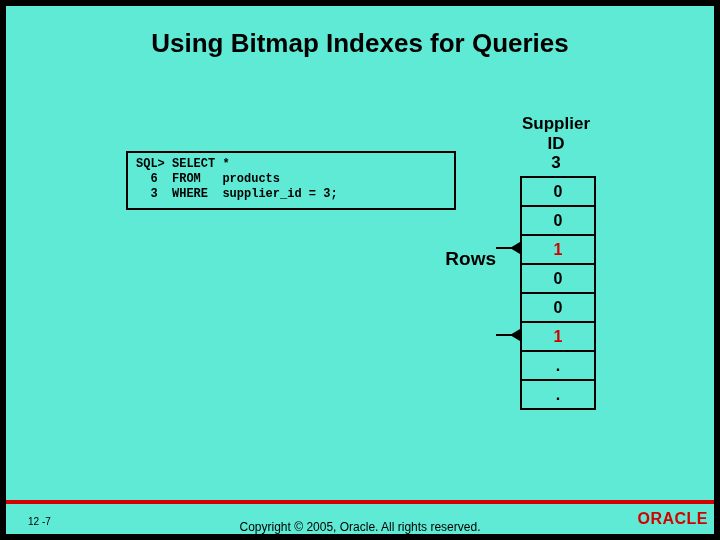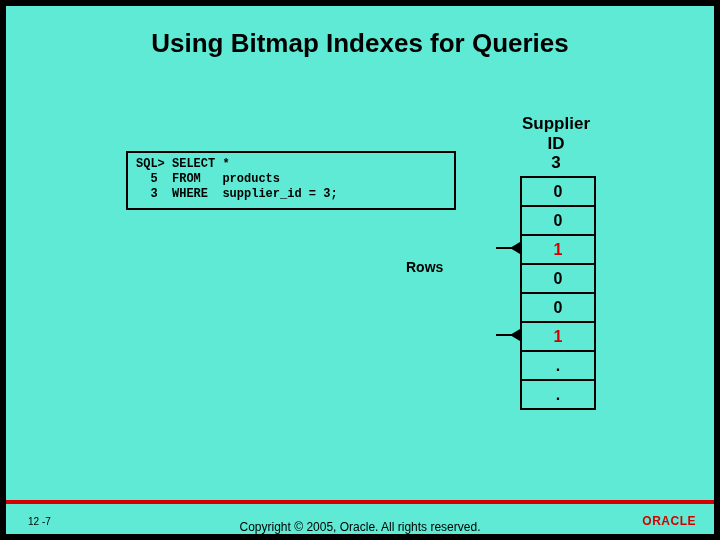--- a/index.html
+++ b/index.html
@@ -39,25 +39,25 @@
     font-family: "Courier New", monospace;
     font-size: 12px;
     font-weight: bold;
     line-height: 1.25;
     box-sizing: border-box;
   }
   .sql-line { white-space: pre; }
   .rows-label {
     position: absolute;
     left: 400px;
-    top: 253px;
+    top: 242px;
     width: 90px;
-    text-align: left;
+    text-align: right;
     font-weight: bold;
-    font-size: 14px;
+    font-size: 19px;
     line-height: 1.15;
   }
   .bitmap-header {
     position: absolute;
     left: 514px;
     top: 108px;
     width: 72px;
     text-align: center;
     font-weight: bold;
     font-size: 17px;
@@ -114,40 +114,40 @@
   .copyright {
     position: absolute;
     left: 0;
     right: 0;
     bottom: 0;
     text-align: center;
     font-size: 12px;
   }
   .oracle-logo {
     position: absolute;
-    right: 18px;
+    right: 6px;
     bottom: 6px;
     font-family: Arial, sans-serif;
     font-weight: 900;
-    font-size: 12px;
+    font-size: 16px;
     color: #d40000;
     letter-spacing: 0.5px;
   }
   .red { color: #d40000; }
 </style>
 </head>
 <body>
 
 <div class="slide">
 
   <div class="title">Using Bitmap Indexes for Queries</div>
 
   <div class="sql-box">
     <div class="sql-line">SQL&gt; SELECT *</div>
-    <div class="sql-line">  5  FROM   products</div>
+    <div class="sql-line">  6  FROM   products</div>
     <div class="sql-line">  3  WHERE  supplier_id = 3;</div>
   </div>
 
   <div class="bitmap-header">
     <div>Supplier</div>
     <div>ID</div>
     <div>3</div>
   </div>
 
   <div class="bitmap-col">

